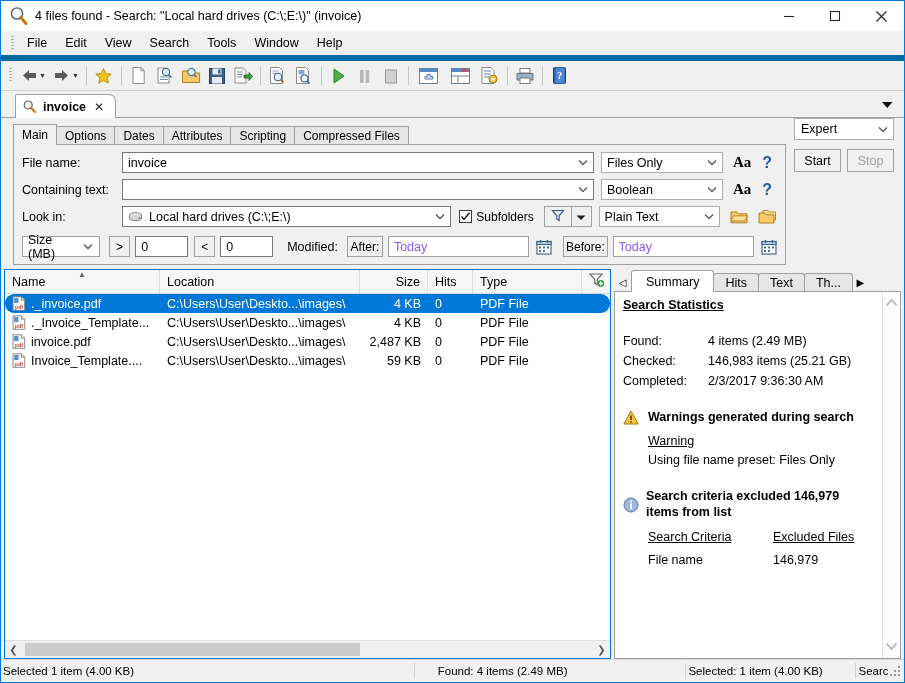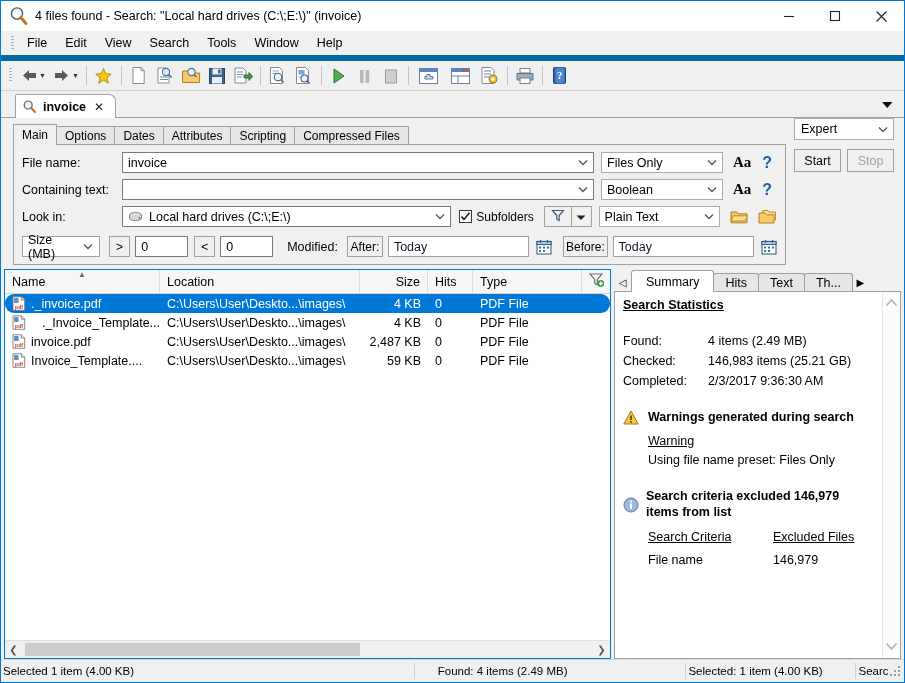--- a/index.html
+++ b/index.html
@@ -273,21 +273,21 @@
     font-size: 12.5px;
   }
   .datebox {
     height: 21px;
     border: 1px solid #a0a0a0;
     background: #fff;
     display: flex; align-items: center;
     padding-left: 5px;
     box-sizing: border-box;
     font-size: 12.5px;
-    color: #0f172a;
+    color: #8b5cf6;
   }
 
   
   .actioncol {
     position: absolute;
     right: 10px;
     top: 0;
     width: 100px;
   }
   .expertsel {
@@ -952,21 +952,21 @@
             </span>
             <span>._invoice.pdf</span>
           </div>
           <div class="cell" style="width:200px;">C:\Users\User\Deskto...\images\</div>
           <div class="cell num" style="width:68px;">4 KB</div>
           <div class="cell" style="width:45px;">0</div>
           <div class="cell" style="flex:1 1 auto;">PDF File</div>
         </div>
 
         <div class="lrow">
-          <div class="cell" style="width:155px;justify-content:space-between;">
+          <div class="cell" style="width:155px;">
             <span class="pdficon">
               <svg width="14" height="15" viewBox="0 0 14 15" style="display:block">
                 <path d="M1 0.8 h8.4 l3.3 3.3 v10.2 h-11.7 z" fill="#ffffff" stroke="#7a7a7a" stroke-width="0.9"></path>
                 <path d="M9.4 0.8 v3.3 h3.3" fill="#e8e8e8" stroke="#7a7a7a" stroke-width="0.9"></path>
                 <rect x="2.1" y="2" width="4.4" height="5" fill="#5f8fc4"></rect>
                 <text x="7" y="13" font-size="5" fill="#c0392b" text-anchor="middle" font-family="Liberation Sans, sans-serif" font-weight="bold">pdf</text>
               </svg>
             </span>
             <span>._Invoice_Template...</span>
           </div>

